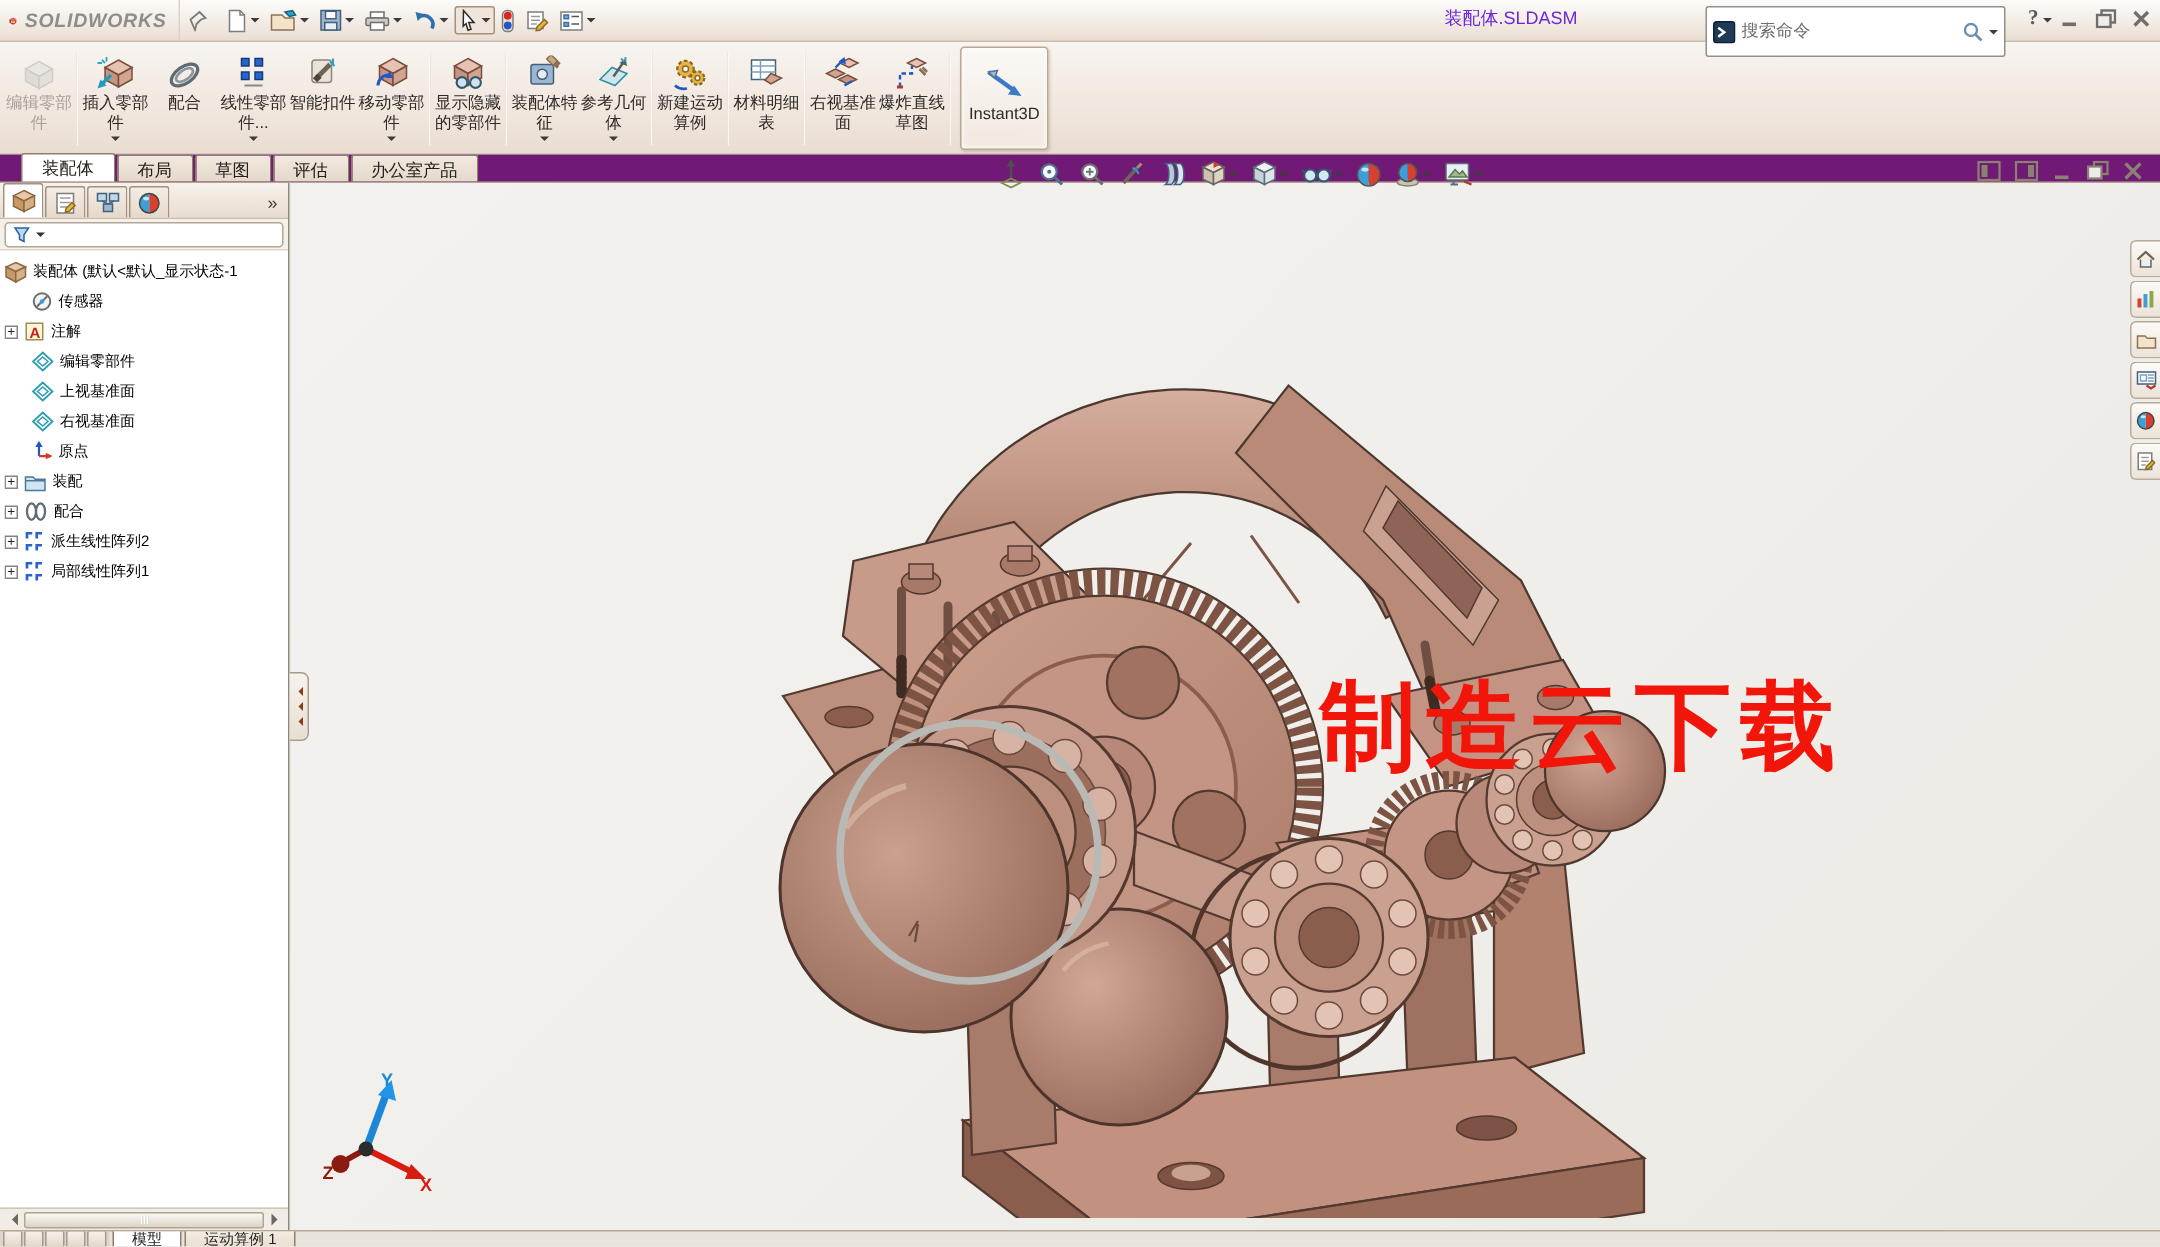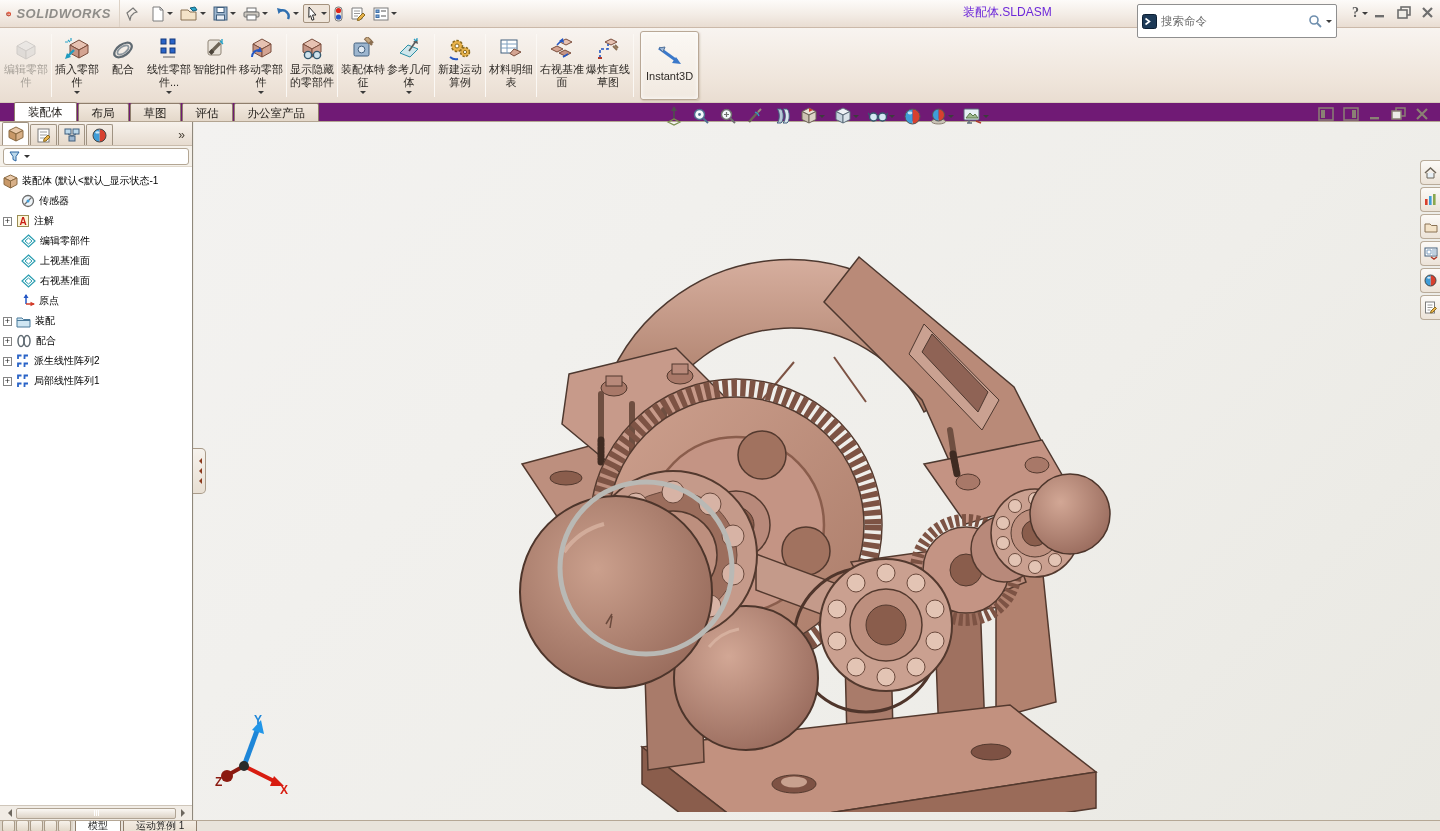--- a/index.html
+++ b/index.html
@@ -831,20 +831,21 @@
 
     <g>
       <circle cx="122" cy="430" r="96" fill="url(#rcap2)" stroke="#4d352b" stroke-width="2"></circle>
       <path d="M70 390 a70 70 0 0 1 40 -28" fill="none" stroke="#d9b5a4" stroke-width="4" opacity=".75"></path>
       <path d="M112 462 l6 -10 M116 466 l2 -12" stroke="#6b4a3d" stroke-width="1.5"></path>
     </g>
 
     <circle cx="152" cy="406" r="86" fill="none" stroke="#b9b9b5" stroke-width="5"></circle>
   </svg>
 
+  <div id="watermark">制造云下载</div>
 
   <svg id="triad" width="78" height="88" viewBox="0 0 78 88">
     <line x1="30" y1="52" x2="44" y2="14" stroke="#1e86d8" stroke-width="5"></line>
     <polygon points="47,6 50,20 38,16" fill="#2196e8"></polygon>
     <line x1="30" y1="52" x2="62" y2="68" stroke="#d81c10" stroke-width="4"></line>
     <polygon points="70,72 56,72 60,62" fill="#d81c10"></polygon>
     <line x1="30" y1="52" x2="12" y2="62" stroke="#8b1a10" stroke-width="4"></line>
     <circle cx="13" cy="62" r="6" fill="#8b1a10"></circle>
     <circle cx="30" cy="52" r="5" fill="#2b2b2b"></circle>
     <text x="40" y="10" font-size="12" fill="#1e86d8" font-weight="bold">Y</text>

